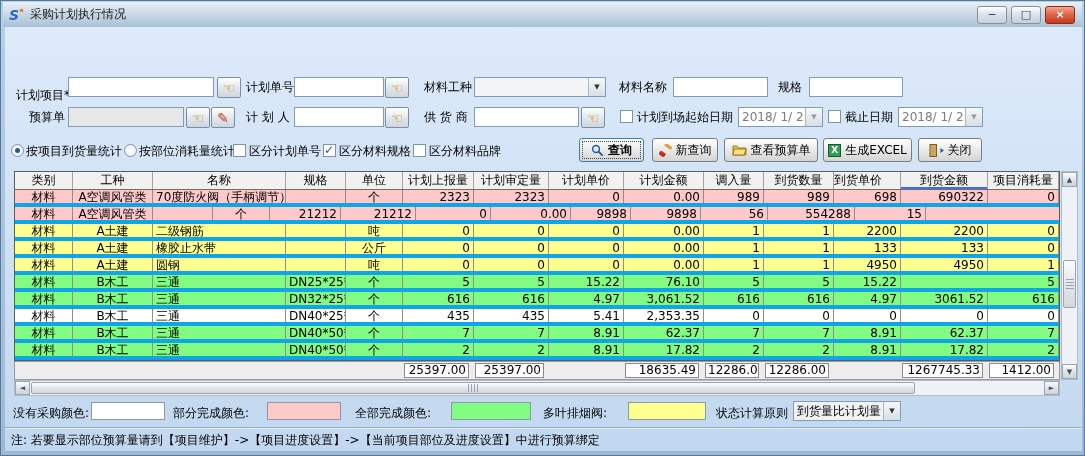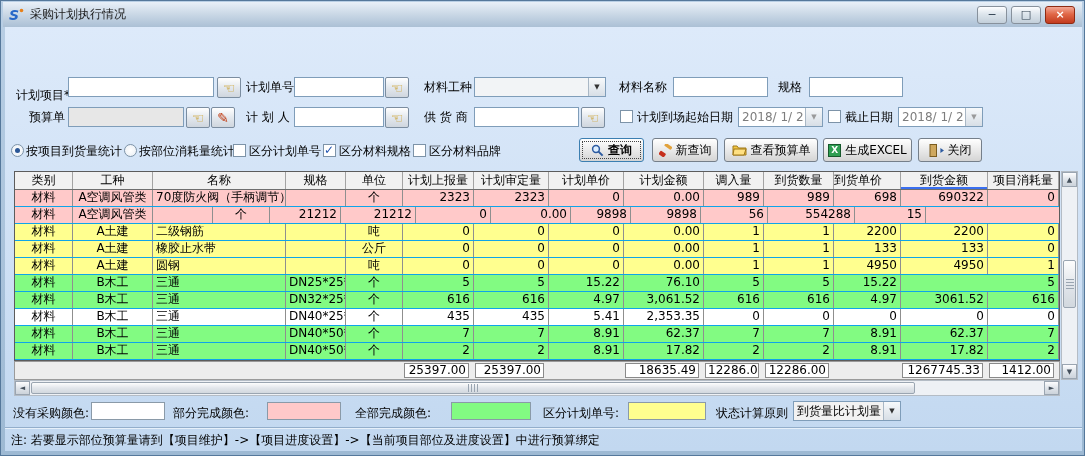--- a/index.html
+++ b/index.html
@@ -56,21 +56,21 @@
   .ic { display:flex; align-items:center; }
   .excel-ic { width:13px; height:13px; background:#2f9e52; border:1px solid #17592d; color:#fff;
     font-size:9px; font-weight:bold; display:flex; align-items:center; justify-content:center; }
   
   .grid { position:absolute; left:9px; top:144px; width:1046px; height:190px;
     border:1px solid #5c5c5c; background:#fff; }
   .ghead { display:flex; height:18px; background:#f1f1f1; border-bottom:1px solid #6e6e6e; }
   .hcell { border-right:1px solid #a3a3a3; text-align:center; line-height:16px; overflow:hidden;
     white-space:nowrap; cursor:pointer; }
   .hcell.sorted { box-shadow:inset 0 -2px #3a6ff0; }
-  .grow { display:flex; height:17px; border-bottom:1px solid #0ea5e9; cursor:pointer; }
+  .grow { display:flex; height:17px; border-bottom:4px solid #0ea5e9; cursor:pointer; }
   .gcell { border-right:1px solid #8f8f8f; line-height:15px; padding:0 3px; overflow:hidden;
     white-space:nowrap; }
   
   .totals { position:absolute; left:9px; top:334px; width:1046px; height:19px; background:#ededed;
     border:1px solid #9a9a9a; }
   .tbox { position:absolute; top:1px; height:15px; background:#fff; border:1px solid #8a8a8a;
     text-align:right; padding:0 2px; line-height:13px; overflow:hidden; }
   .vscroll { position:absolute; left:1056px; top:144px; width:17px; height:209px;
     background:#eef1f5; border:1px solid #b4bcc5; }
   .hscroll { position:absolute; left:9px; top:353px; width:1046px; height:16px;
@@ -426,21 +426,21 @@
         </span>
       <span class="sb-btn" style="right:0;top:0;width:15px;height:14px;">►</span>
     </div>
 
     <span class="lbl" style="left:8px;top:376px;">没有采购颜色:</span>
     <span class="swatch" style="left: 86px; width: 74px; background: rgb(255, 255, 255);"></span>
     <span class="lbl" style="left:168px;top:376px;">部分完成颜色:</span>
     <span class="swatch" style="left: 262px; width: 74px; background: rgb(255, 201, 201);"></span>
     <span class="lbl" style="left:350px;top:376px;">全部完成颜色:</span>
     <span class="swatch" style="left: 446px; width: 80px; background: rgb(130, 251, 130);"></span>
-    <span class="lbl" style="left:538px;top:376px;">区分计划单号:</span>
+    <span class="lbl" style="left:538px;top:376px;">多叶排烟阀:</span>
     <span class="swatch" style="left: 623px; width: 78px; background: rgb(255, 255, 143);"></span>
     <span class="lbl" style="left:711px;top:376px;">状态计算原则</span>
     <span class="combo" style="left:788px;top:374px;width:108px;background:#f2f2f2;">
       <span class="cval">到货量比计划量</span>
       <span class="arrow">▼</span>
     </span>
 
     <div class="sep"></div>
     <div class="note">注: 若要显示部位预算量请到【项目维护】-&gt;【项目进度设置】-&gt;【当前项目部位及进度设置】中进行预算绑定</div>
 

